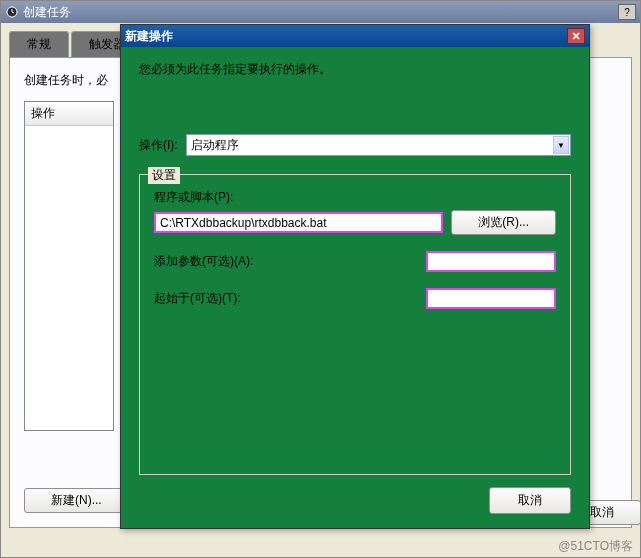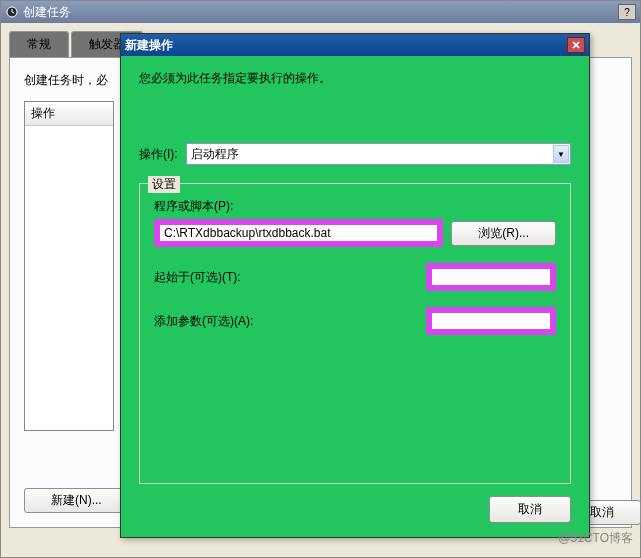--- a/index.html
+++ b/index.html
@@ -113,25 +113,25 @@
     
     .new-btn-row {
       position: absolute;
       bottom: 14px;
       left: 14px;
     }
     
     
     .modal {
       position: absolute;
-      top: 33px;
+      top: 24px;
       left: 120px;
       width: 470px;
       height: 505px;
-      background: #22c55e;
+      background: #15803d;
       border: 1px solid #333;
       box-shadow: 2px 2px 6px rgba(0,0,0,0.3);
       z-index: 10;
     }
     .modal-titlebar {
       height: 22px;
       background: linear-gradient(to bottom, #1f5fa8, #0a4490);
       color: #fff;
       display: flex;
       align-items: center;
@@ -219,22 +219,22 @@
       margin-bottom: 4px;
     }
     
     .input-row {
       display: flex;
       gap: 8px;
       align-items: center;
     }
     
     input[type="text"] {
-      border: 6px solid #d946ef;
-      height: 28px;
+      border: 2px solid #d946ef;
+      height: 21px;
       padding: 0 4px;
       font-size: 12px;
       font-family: inherit;
     }
     
     .script-input { flex: 1; }
     
     .inline-field {
       display: flex;
       align-items: center;
@@ -258,21 +258,21 @@
     }
     
     .right-edge-btn {
       position: absolute;
       right: 0;
       top: 500px;
     }
     
     .watermark {
       position: absolute;
-      bottom: 11px;
+      bottom: 3px;
       right: 8px;
       color: #888;
       font-size: 12px;
       z-index: 99;
     }
   </style>
 </head>
 <body>
 
 <div class="parent-window">
@@ -327,28 +327,28 @@
 
       <div class="field-group">
         <label>程序或脚本(P):</label>
         <div class="input-row">
           <input type="text" class="script-input" value="C:\RTXdbbackup\rtxdbback.bat" style="">
           <button class="btn">浏览(R)...</button>
         </div>
       </div>
 
       <div class="inline-field">
+        <label>添加参数(可选)(A):</label>
+        <input type="text" value="" style="">
+      </div>
+
+      <div class="inline-field">
         <label>起始于(可选)(T):</label>
         <input type="text" value="" style="">
       </div>
-
-      <div class="inline-field">
-        <label>添加参数(可选)(A):</label>
-        <input type="text" value="" style="">
-      </div>
     </div>
 
     <div class="modal-footer">
       <button class="btn">取消</button>
     </div>
   </div>
 </div>
 
 <button class="btn right-edge-btn">取消</button>
 

